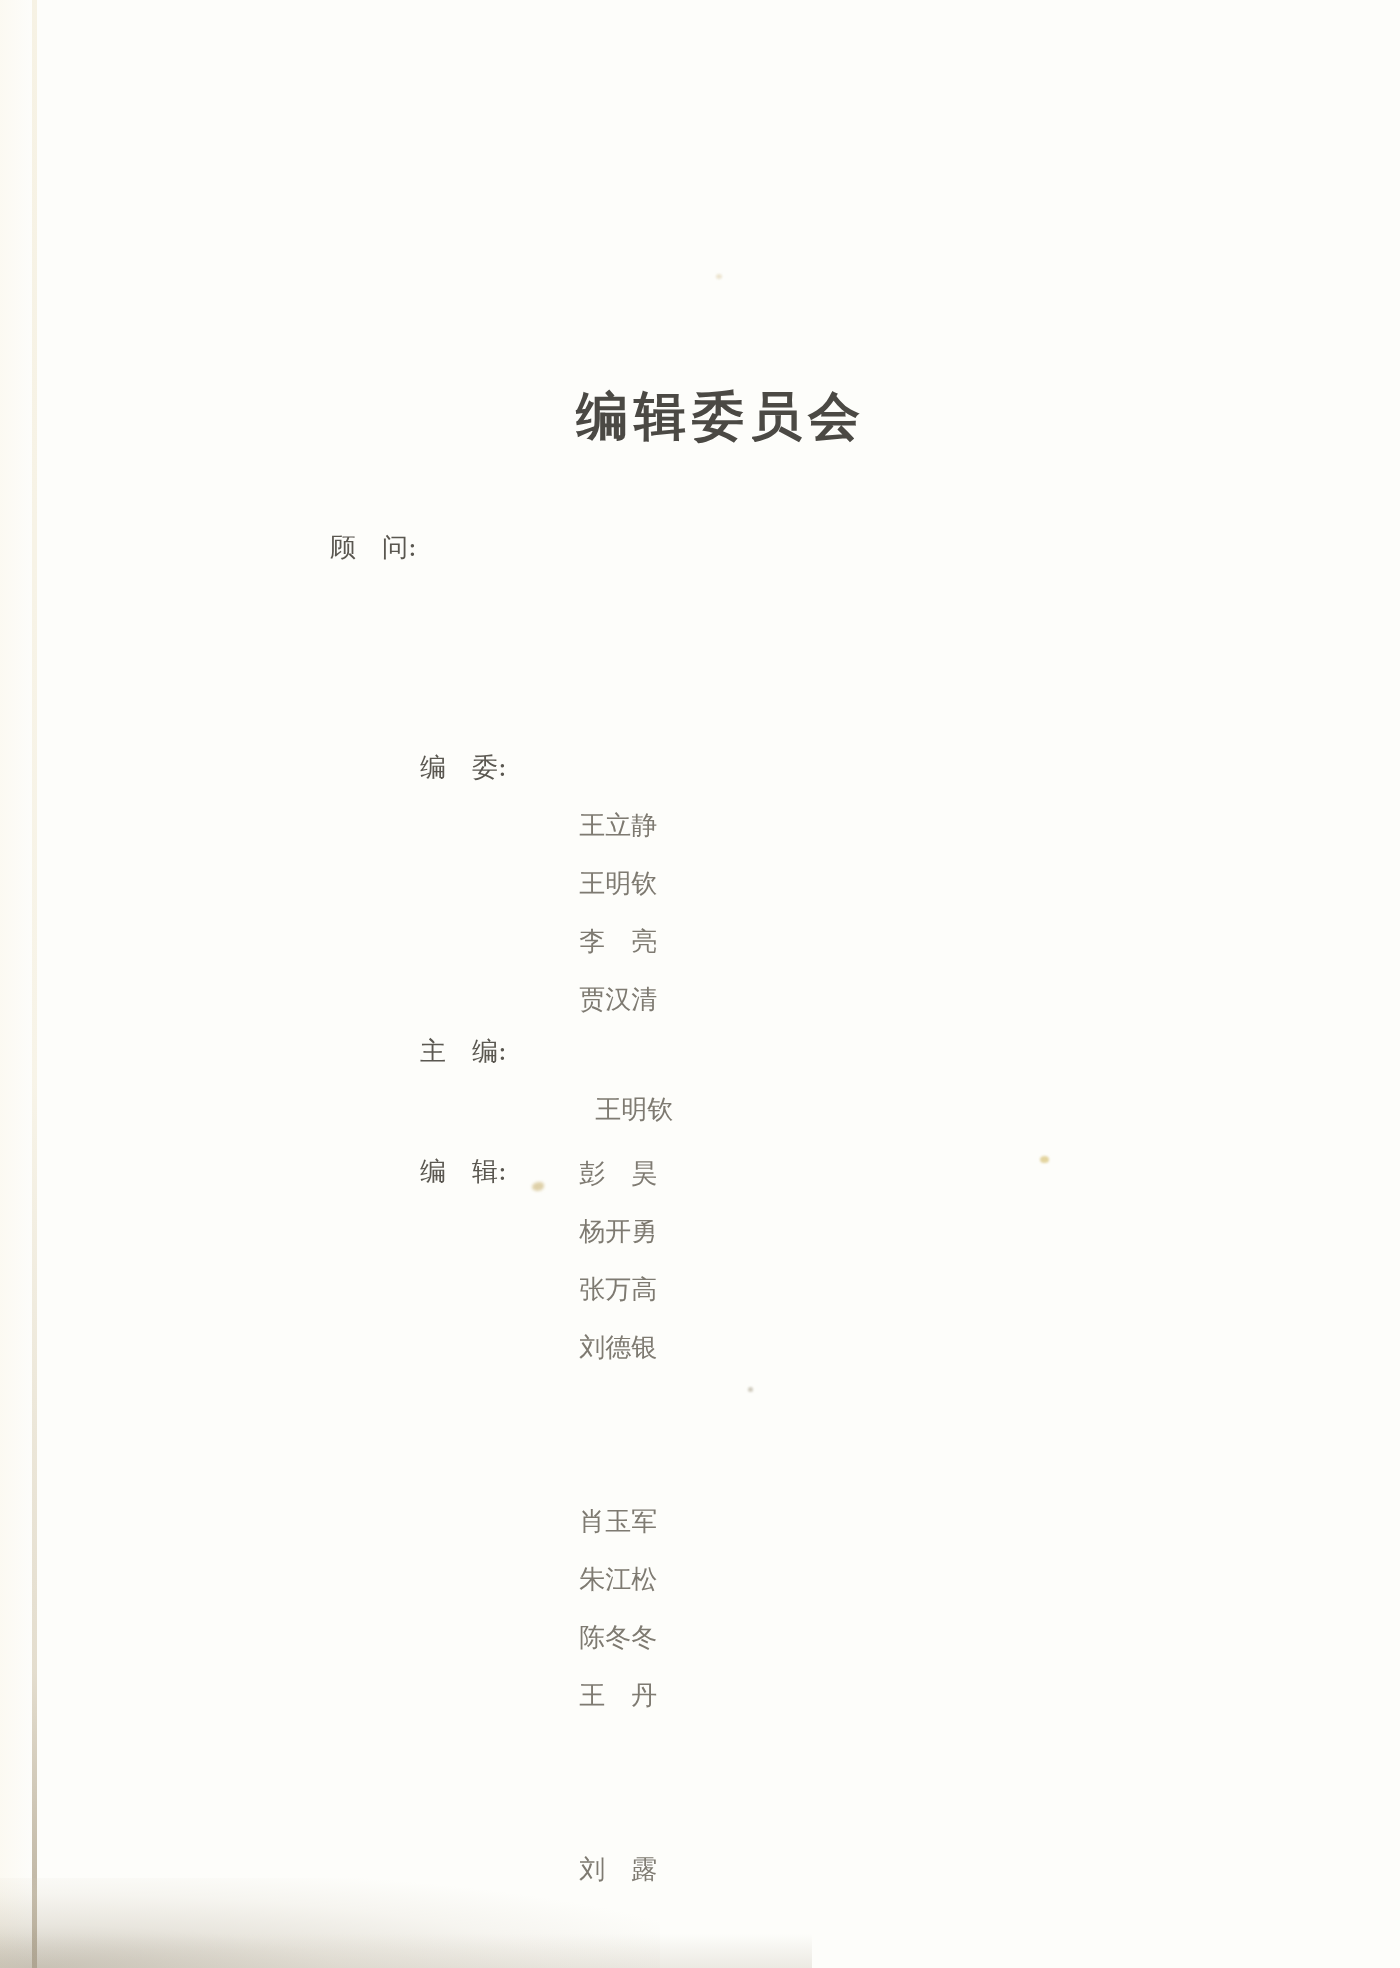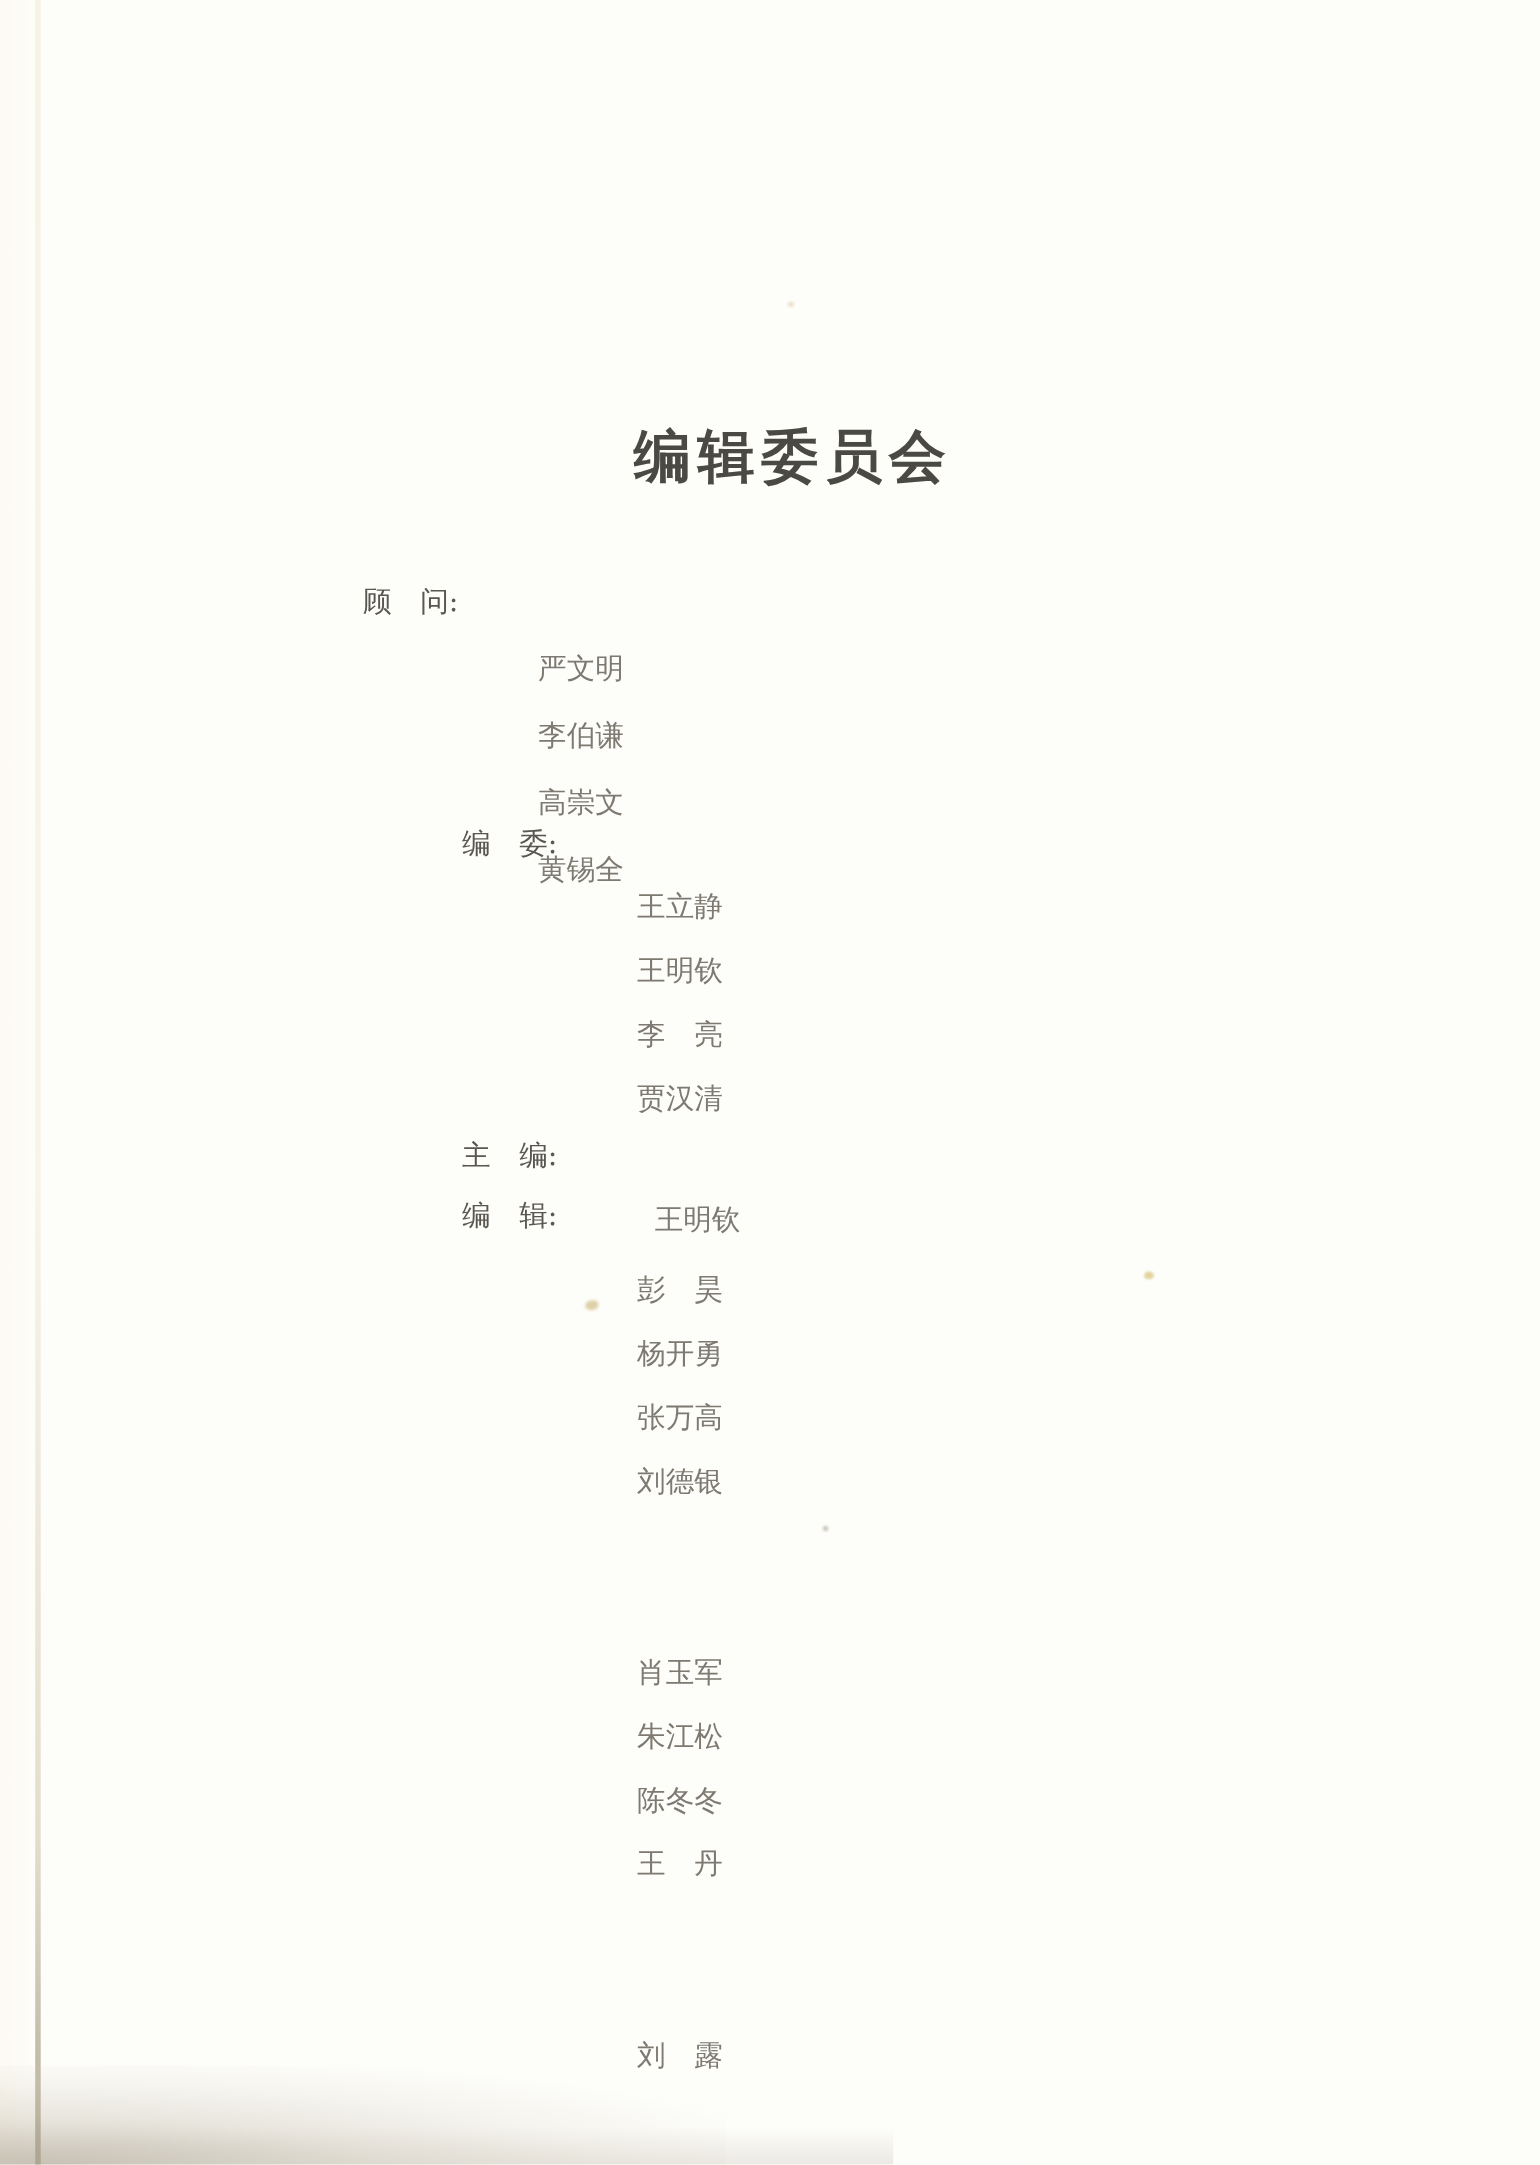--- a/index.html
+++ b/index.html
@@ -74,47 +74,41 @@
   .row{white-space:pre;}
   .name{
     display:inline-block;width:102px;
     white-space:pre;
   }
   .lh61 , .lh61 .label{line-height:61px;}
   .lh58 , .lh58 .label{line-height:58px;margin-left:45px;}
   .s-advisors{top:517px;justify-content:center;}
   .s-board{top:738px;}
   .s-chief{top:1022px;gap:16px;}
-  .s-editors{top:1077px;}
+  .s-editors{top:1142px;}
   
   .speck{position:absolute;pointer-events:none;}
   .speck-1{left:1040px;top:1156px;width:9px;height:7px;background:#e3d49f;border-radius:50%;filter:blur(1px);}
   .speck-2{left:532px;top:1182px;width:12px;height:9px;background:#ded0a8;border-radius:60% 40% 55% 45%;filter:blur(1.5px);}
   .speck-3{left:748px;top:1387px;width:5px;height:5px;background:#cfcabc;border-radius:50%;filter:blur(1px);}
   .speck-4{left:716px;top:274px;width:6px;height:5px;background:#ece4cf;border-radius:50%;filter:blur(1px);}
 </style>
 </head>
 <body>
 
 <div class="page">
 
   <div class="left-strip"></div>
   <div class="fold-line"></div>
 
   <h1 class="title">编辑委员会</h1>
 
   <section class="block lh61 s-advisors">
     <div class="label">顾　问:</div>
     <div class="rows">
-      <div class="row">
-        <span class="name">严文明</span>
-        <span class="name">李伯谦</span>
-        <span class="name">高崇文</span>
-        <span class="name">黄锡全</span>
-      </div>
     </div>
   </section>
 
   <section class="block lh58 s-board">
     <div class="label">编　委:</div>
     <div class="rows">
       <div class="row">
         <span class="name">王立静</span>
         <span class="name">王明钦</span>
         <span class="name">李　亮</span>

